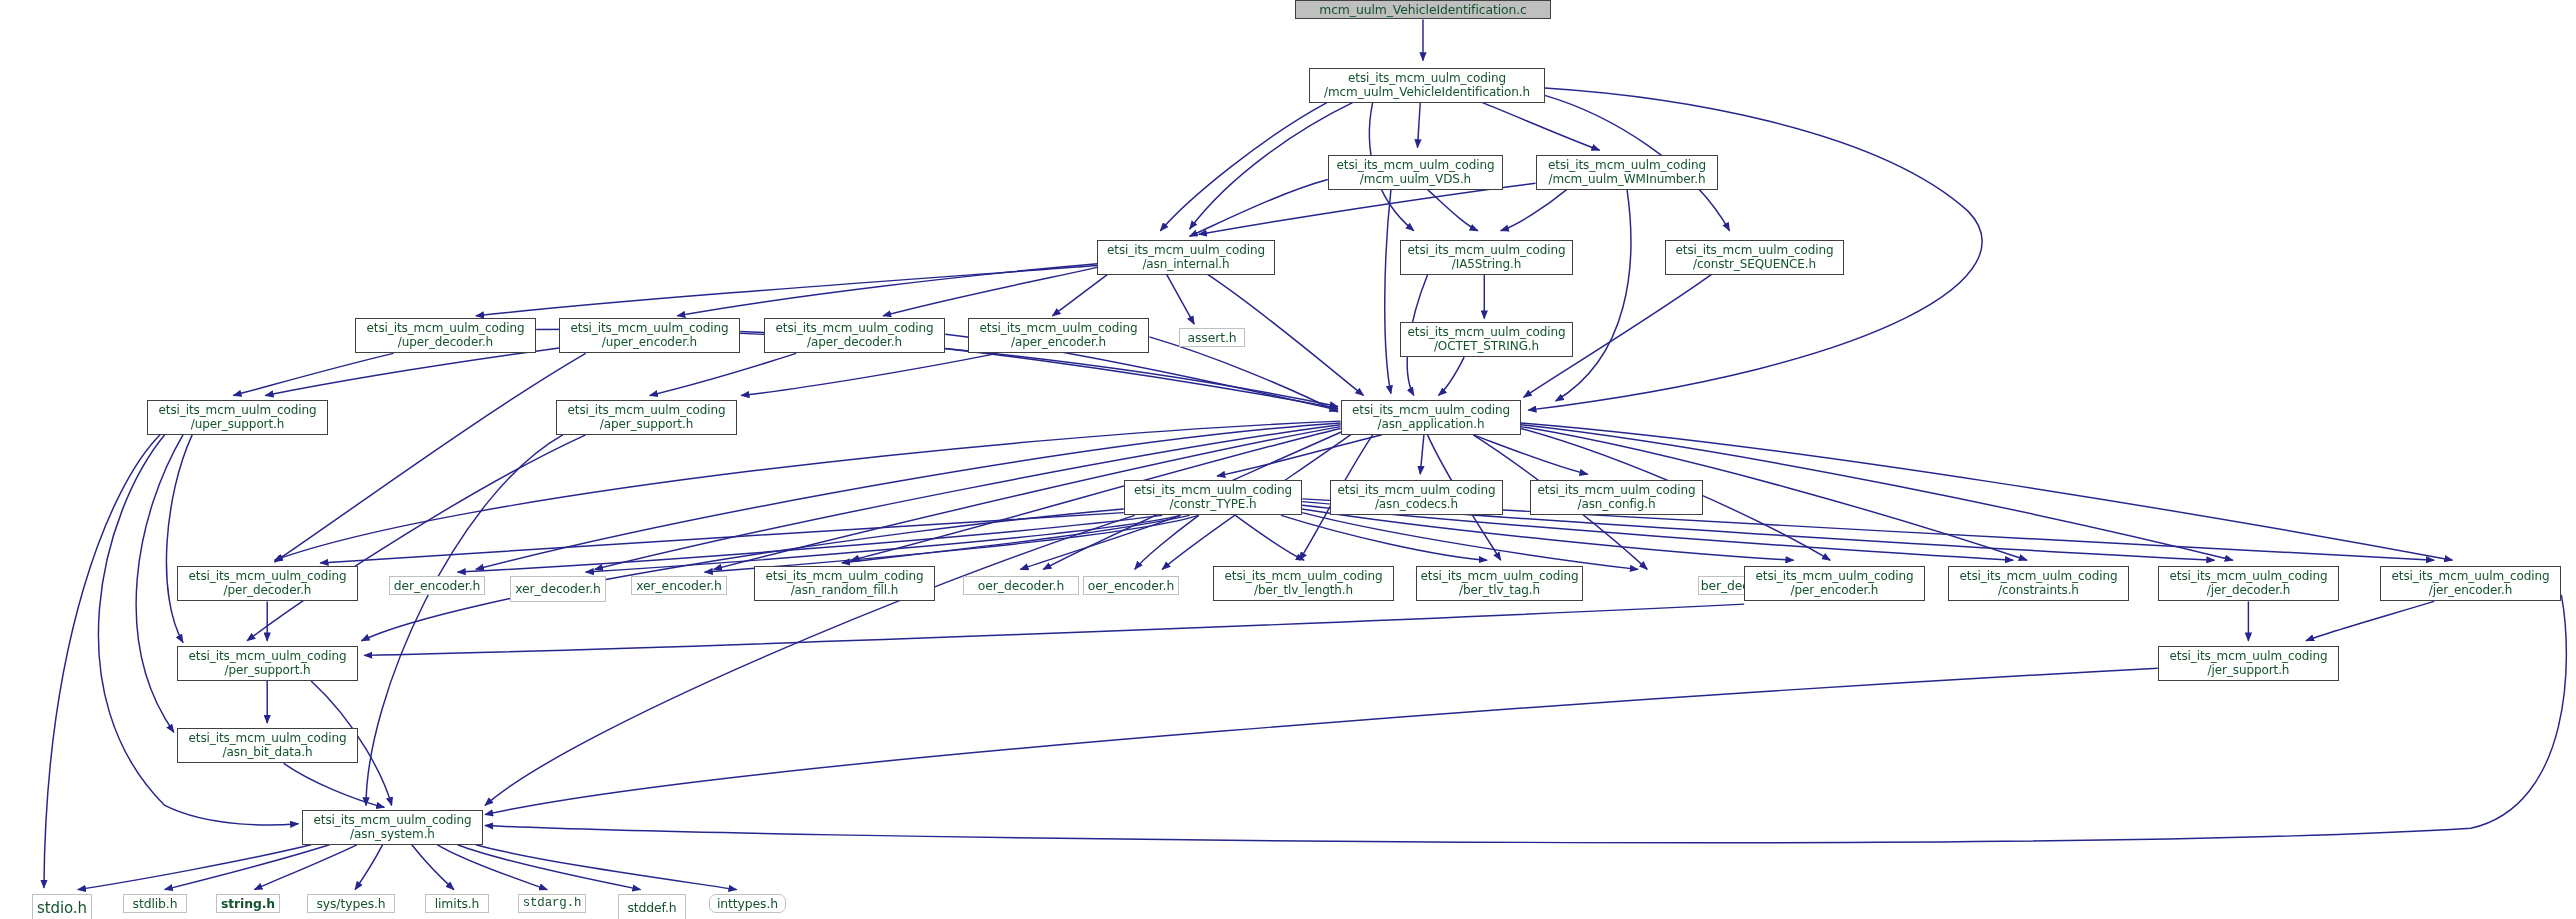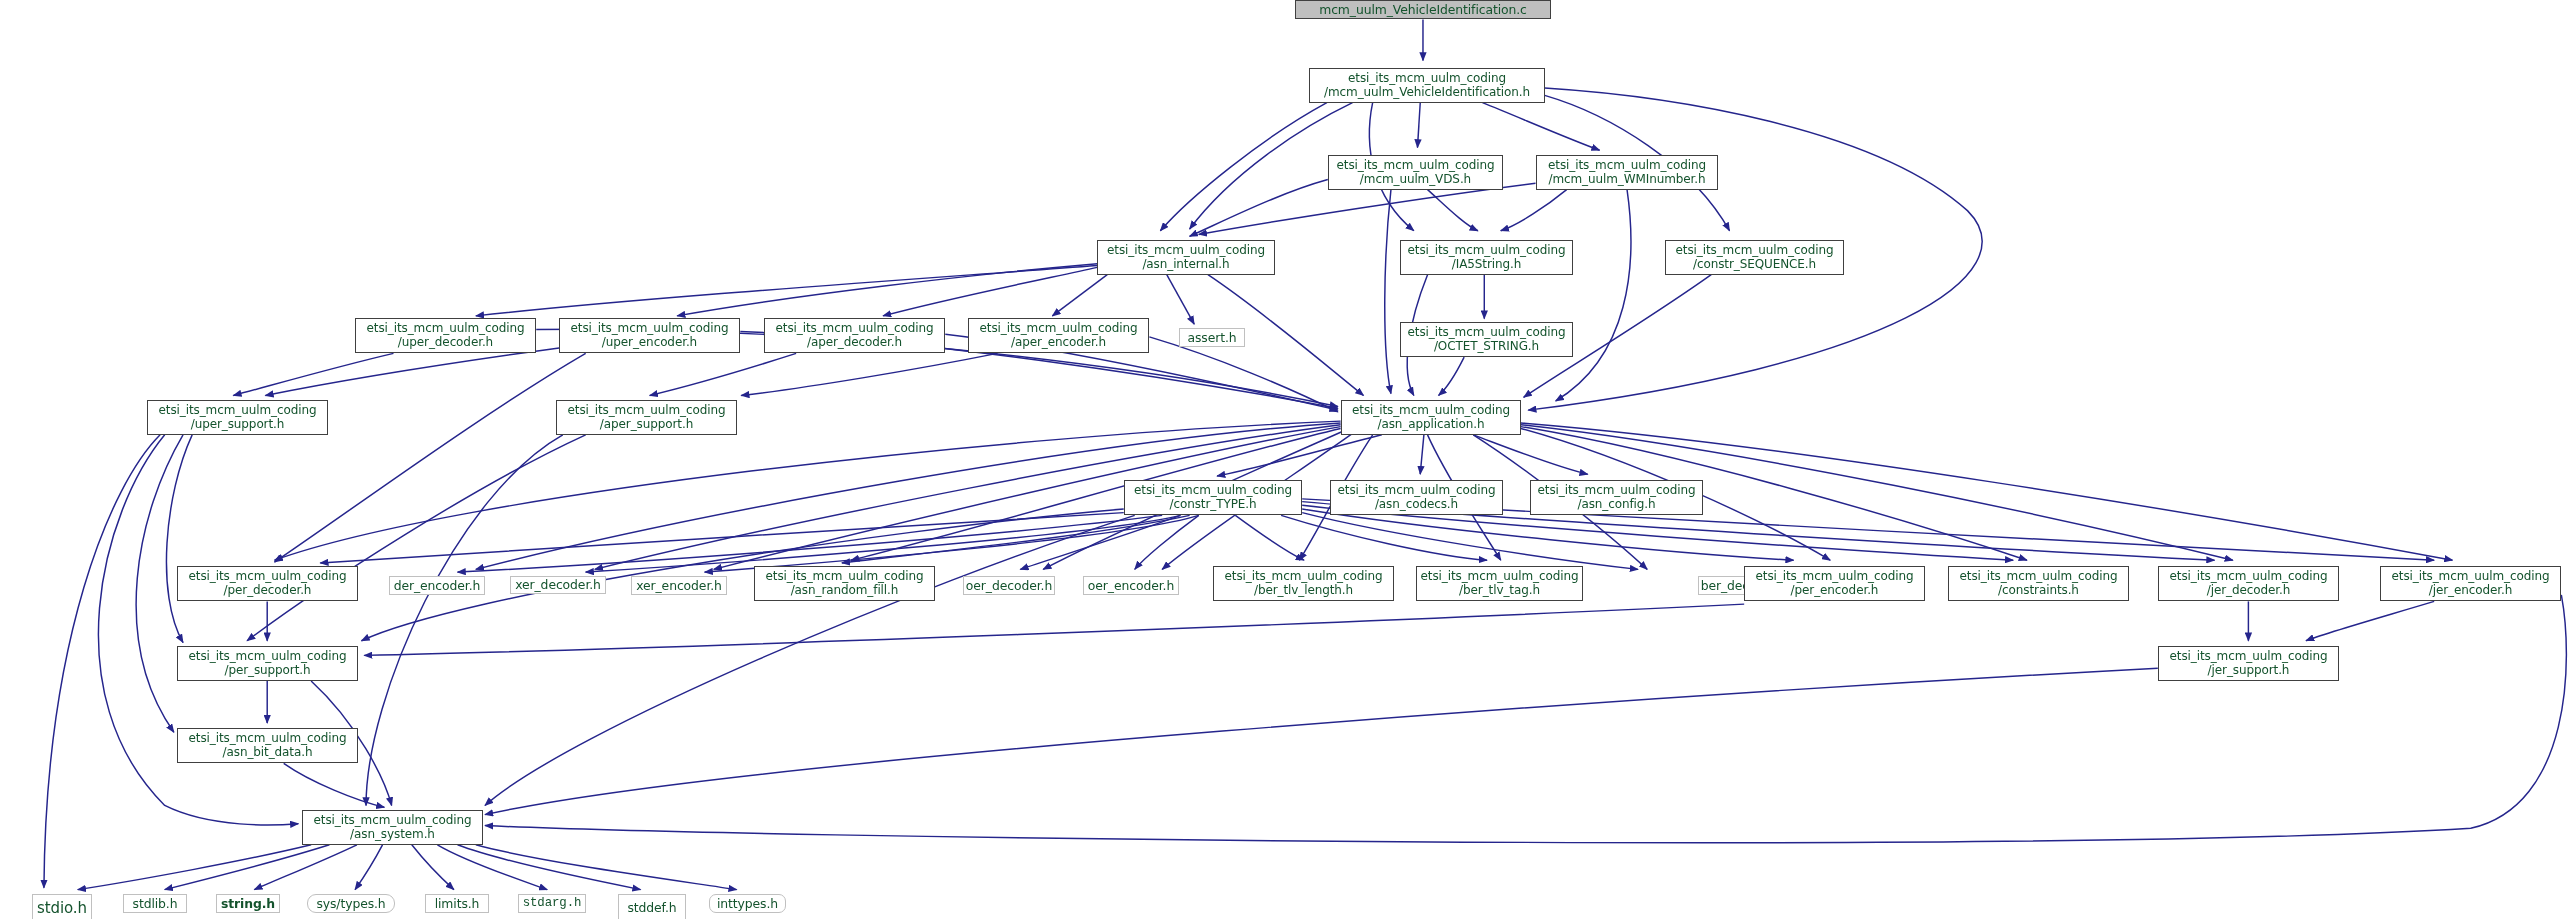--- a/index.html
+++ b/index.html
@@ -166,25 +166,25 @@
 /asn_application.h</span></div>
       <div class="node solid" style="left: 1124px; top: 480px; width: 178px; height: 35px; font-size: 12px;"><span class="lbl">etsi_its_mcm_uulm_coding
 /constr_TYPE.h</span></div>
       <div class="node solid" style="left: 1330px; top: 480px; width: 173px; height: 35px; font-size: 12px;"><span class="lbl">etsi_its_mcm_uulm_coding
 /asn_codecs.h</span></div>
       <div class="node solid" style="left: 1530px; top: 480px; width: 173px; height: 35px; font-size: 12px;"><span class="lbl">etsi_its_mcm_uulm_coding
 /asn_config.h</span></div>
       <div class="node solid" style="left: 177px; top: 566px; width: 181px; height: 35px; font-size: 12px;"><span class="lbl">etsi_its_mcm_uulm_coding
 /per_decoder.h</span></div>
       <div class="node light" style="left: 389px; top: 576px; width: 96px; height: 19px; font-size: 12.4px;"><span class="lbl">der_encoder.h</span></div>
-      <div class="node light" style="left: 510px; top: 576px; width: 96px; height: 18px; font-size: 12.4px;"><span class="lbl">xer_decoder.h</span></div>
+      <div class="node light" style="left: 510px; top: 576px; width: 96px; height: 26px; font-size: 12.4px;"><span class="lbl">xer_decoder.h</span></div>
       <div class="node light" style="left: 631px; top: 576px; width: 96px; height: 19px; font-size: 12.4px;"><span class="lbl">xer_encoder.h</span></div>
       <div class="node solid" style="left: 754px; top: 566px; width: 181px; height: 35px; font-size: 12px;"><span class="lbl">etsi_its_mcm_uulm_coding
 /asn_random_fill.h</span></div>
-      <div class="node light" style="left: 963px; top: 576px; width: 92px; height: 19px; font-size: 12.4px;"><span class="lbl">oer_decoder.h</span></div>
+      <div class="node light" style="left: 963px; top: 576px; width: 116px; height: 19px; font-size: 12.4px;"><span class="lbl">oer_decoder.h</span></div>
       <div class="node light" style="left: 1083px; top: 576px; width: 96px; height: 19px; font-size: 12.4px;"><span class="lbl">oer_encoder.h</span></div>
       <div class="node solid" style="left: 1213px; top: 566px; width: 181px; height: 35px; font-size: 12px;"><span class="lbl">etsi_its_mcm_uulm_coding
 /ber_tlv_length.h</span></div>
       <div class="node solid" style="left: 1416px; top: 566px; width: 167px; height: 35px; font-size: 12px;"><span class="lbl">etsi_its_mcm_uulm_coding
 /ber_tlv_tag.h</span></div>
       <div class="node light" style="left: 1698px; top: 576px; width: 92px; height: 19px; font-size: 12.4px;"><span class="lbl">ber_decoder.h</span></div>
       <div class="node solid" style="left: 1744px; top: 566px; width: 181px; height: 35px; font-size: 12px;"><span class="lbl">etsi_its_mcm_uulm_coding
 /per_encoder.h</span></div>
       <div class="node solid" style="left: 1948px; top: 566px; width: 181px; height: 35px; font-size: 12px;"><span class="lbl">etsi_its_mcm_uulm_coding
 /constraints.h</span></div>
@@ -196,20 +196,20 @@
 /per_support.h</span></div>
       <div class="node solid" style="left: 2158px; top: 646px; width: 181px; height: 35px; font-size: 12px;"><span class="lbl">etsi_its_mcm_uulm_coding
 /jer_support.h</span></div>
       <div class="node solid" style="left: 177px; top: 728px; width: 181px; height: 35px; font-size: 12px;"><span class="lbl">etsi_its_mcm_uulm_coding
 /asn_bit_data.h</span></div>
       <div class="node solid" style="left: 302px; top: 810px; width: 181px; height: 35px; font-size: 12px;"><span class="lbl">etsi_its_mcm_uulm_coding
 /asn_system.h</span></div>
       <div class="node light" style="left: 32px; top: 894px; width: 60px; height: 29px; font-size: 15px;"><span class="lbl">stdio.h</span></div>
       <div class="node light" style="left: 123px; top: 894px; width: 64px; height: 19px; font-size: 12.4px;"><span class="lbl">stdlib.h</span></div>
       <div class="node light" style="left: 216px; top: 894px; width: 64px; height: 19px; font-size: 12.4px; font-weight: bold;"><span class="lbl">string.h</span></div>
-      <div class="node light" style="left: 307px; top: 894px; width: 88px; height: 19px; font-size: 12.4px; border-radius: 9px;"><span class="lbl">sys/types.h</span></div>
+      <div class="node light" style="left: 307px; top: 894px; width: 88px; height: 19px; font-size: 12.4px;"><span class="lbl">sys/types.h</span></div>
       <div class="node light" style="left: 425px; top: 894px; width: 64px; height: 19px; font-size: 12.4px;"><span class="lbl">limits.h</span></div>
       <div class="node light" style="left: 518px; top: 894px; width: 68px; height: 19px; font-size: 12.4px; font-family: Liberation Mono, monospace;"><span class="lbl">stdarg.h</span></div>
       <div class="node light" style="left: 618px; top: 894px; width: 68px; height: 28px; font-size: 12.4px;"><span class="lbl">stddef.h</span></div>
       <div class="node light" style="left: 709px; top: 894px; width: 77px; height: 19px; font-size: 12.4px; border-radius: 7px;"><span class="lbl">inttypes.h</span></div>
     </div>
 </div>
 
 
 </body></html>

